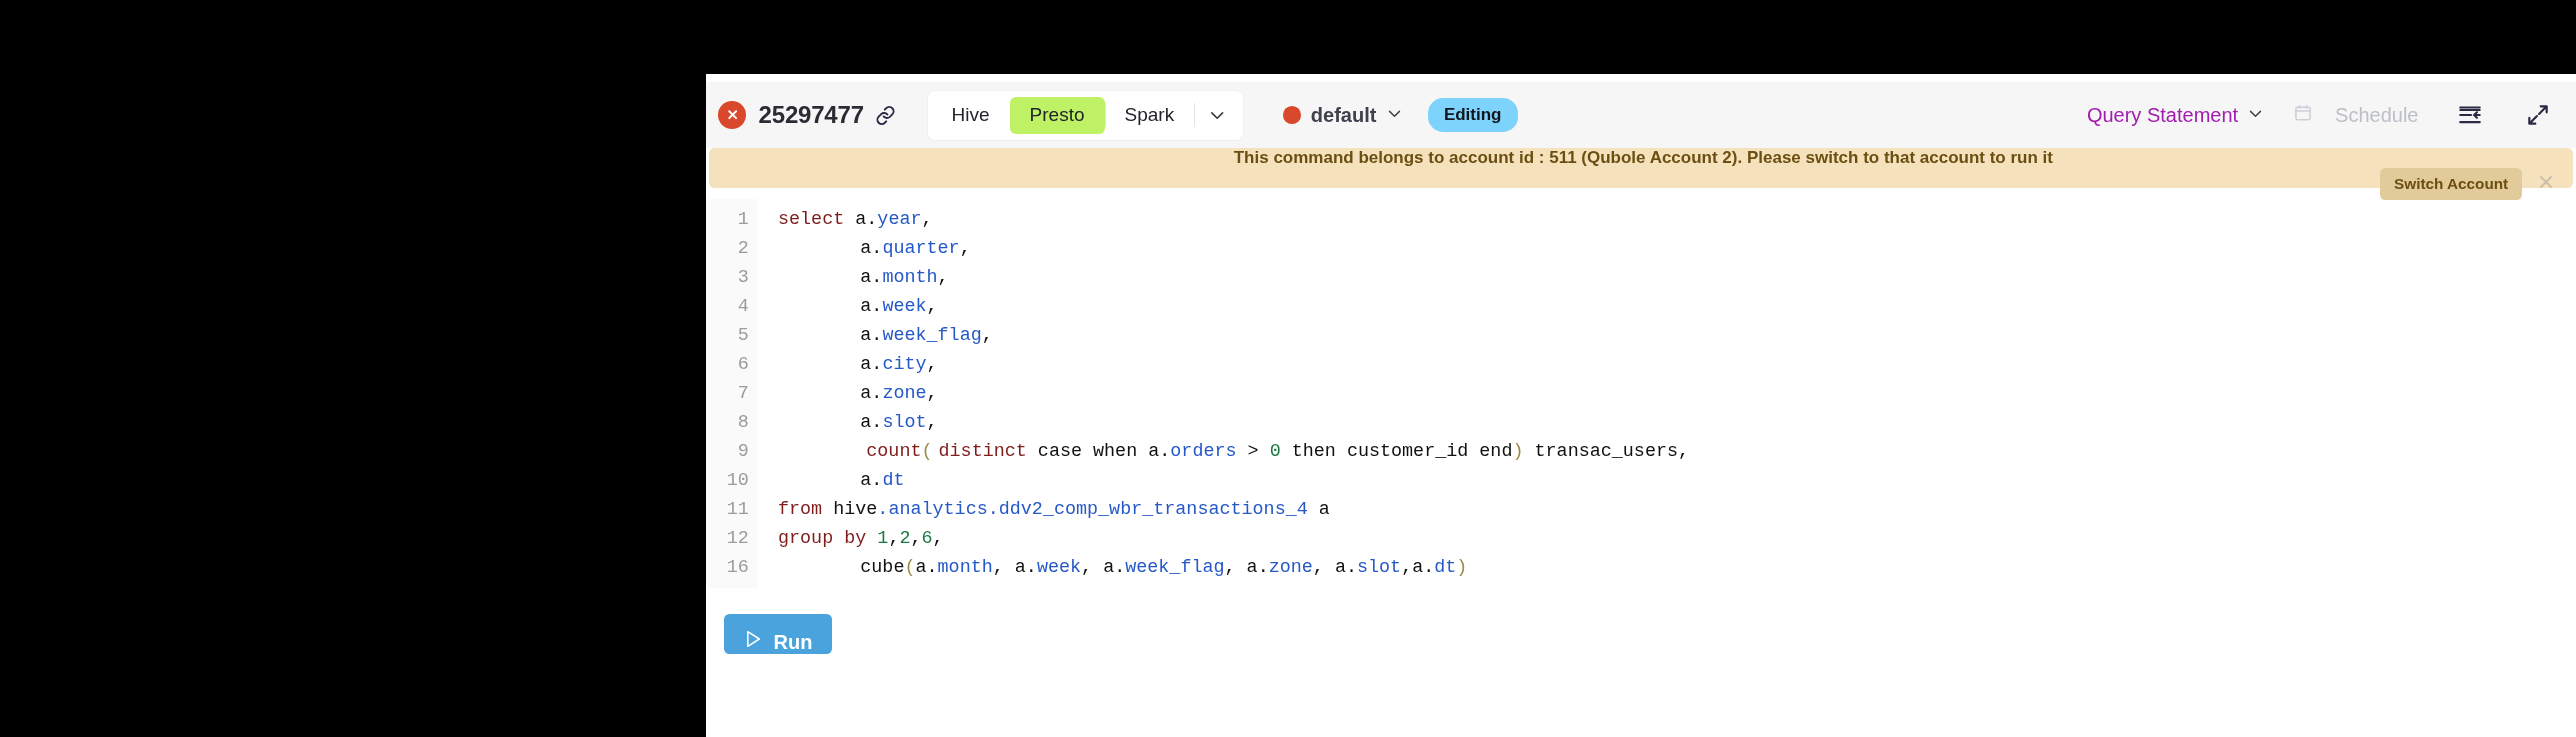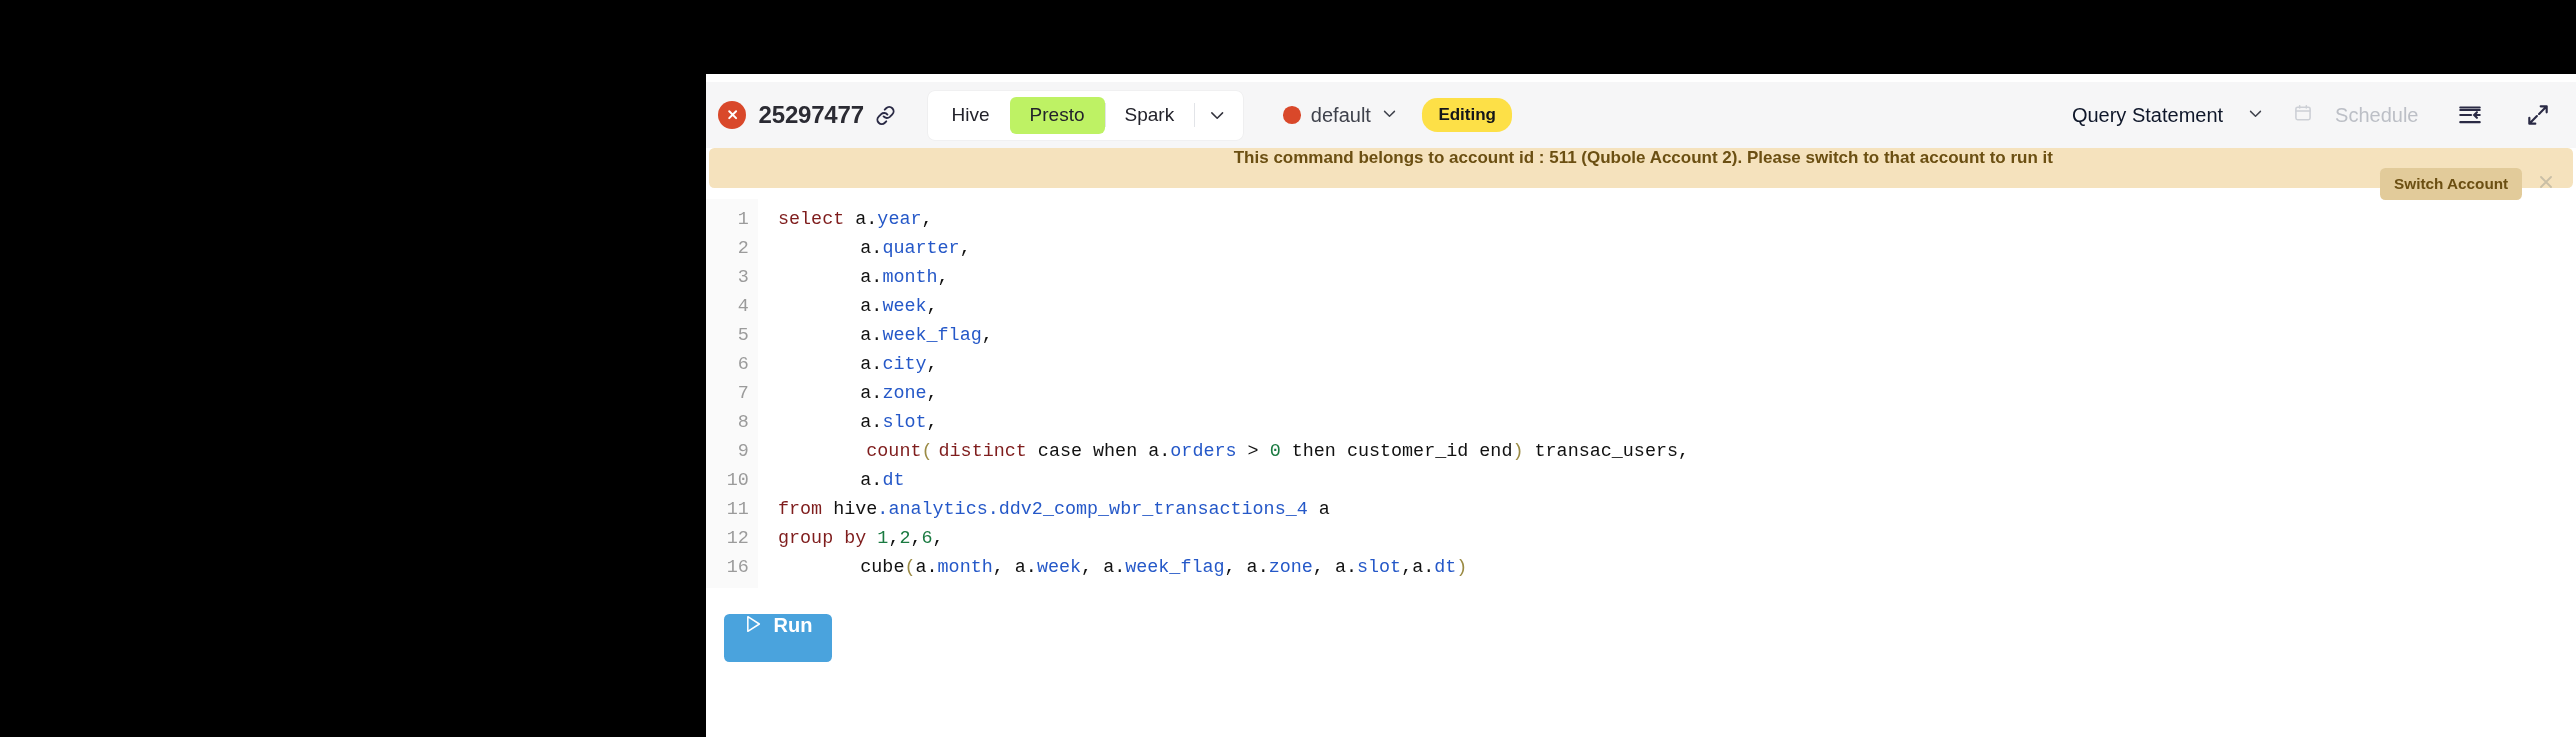--- a/index.html
+++ b/index.html
@@ -117,57 +117,58 @@
     cursor: pointer;
     color: #33333d;
   }
 
   .cluster-sel {
     margin-left: 40px;
     display: flex;
     align-items: center;
     gap: 10px;
     cursor: pointer;
+    font-weight: bold;
   }
   .cluster-bullet {
     width: 17.6px; height: 17.6px;
     border-radius: 50%;
     background: #d9482a;
     flex: 0 0 auto;
   }
   .cluster-name {
     font-size: 20px;
     color: #3f424c;
     white-space: nowrap;
   }
 
   .editing-badge {
     margin-left: 24.5px;
-    background: #fde047;
+    background: #7dd3fc;
     color: #14151a;
     font-size: 17px;
     font-weight: bold;
     border-radius: 15.3px;
     padding: 7px 16px;
     white-space: nowrap;
   }
 
   .tb-right {
     margin-left: auto;
     display: flex;
     align-items: center;
     padding-right: 21.5px;
     gap: 0;
   }
   .qs-sel {
     display: flex;
     align-items: center;
-    gap: 24px;
+    gap: 9px;
     font-size: 20px;
-    color: #0f172a;
+    color: #a21caf;
     cursor: pointer;
     white-space: nowrap;
   }
   .schedule-btn {
     margin-left: 29px;
     display: flex;
     align-items: center;
     gap: 22px;
     font-size: 20px;
     color: #bcbfc6;
@@ -262,27 +263,27 @@
   .num  { color: #1a7a41; }
   .par  { color: #9b8b44; }
   .pl   { color: #111111; }
 
   
   .run-row {
     padding: 26px 0 0 18.4px;
   }
   .run-btn {
     display: inline-flex;
-    align-items: flex-start;
+    align-items: flex-end;
     gap: 10.7px;
     background: #4aa3dd;
     color: #ffffff;
     border: none;
     border-radius: 5.4px;
-    height: 48px;
+    height: 40px;
     padding: 0 20px;
     font-size: 20px;
     font-weight: bold;
     font-family: "Liberation Sans", sans-serif;
     cursor: pointer;
   }
 </style>
 </head>
 <body>
 

